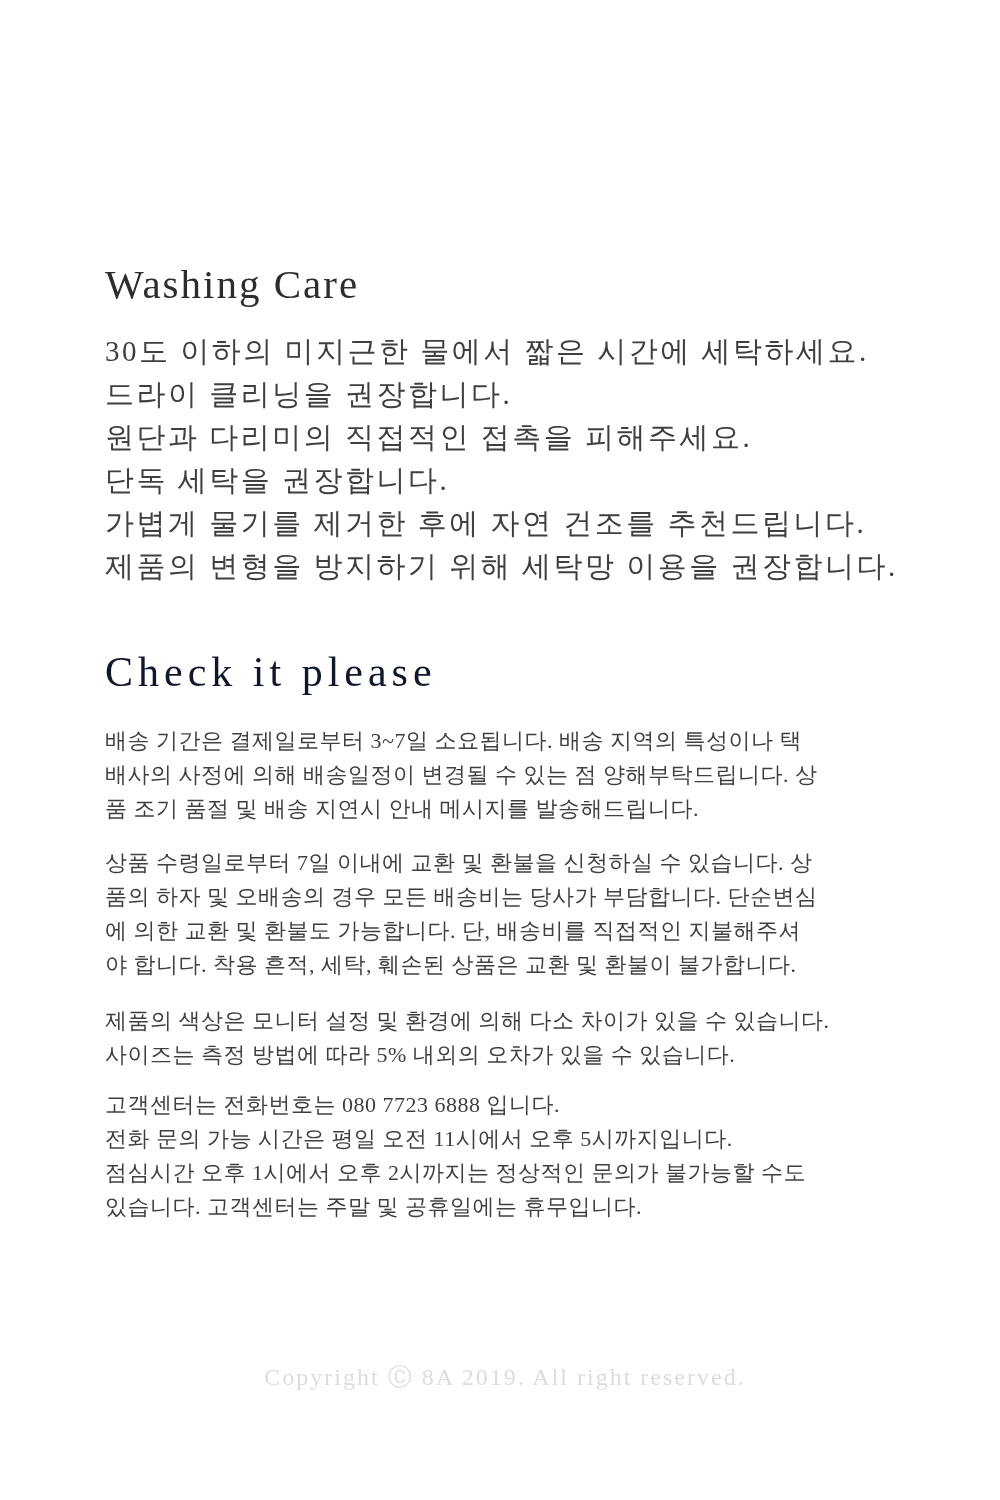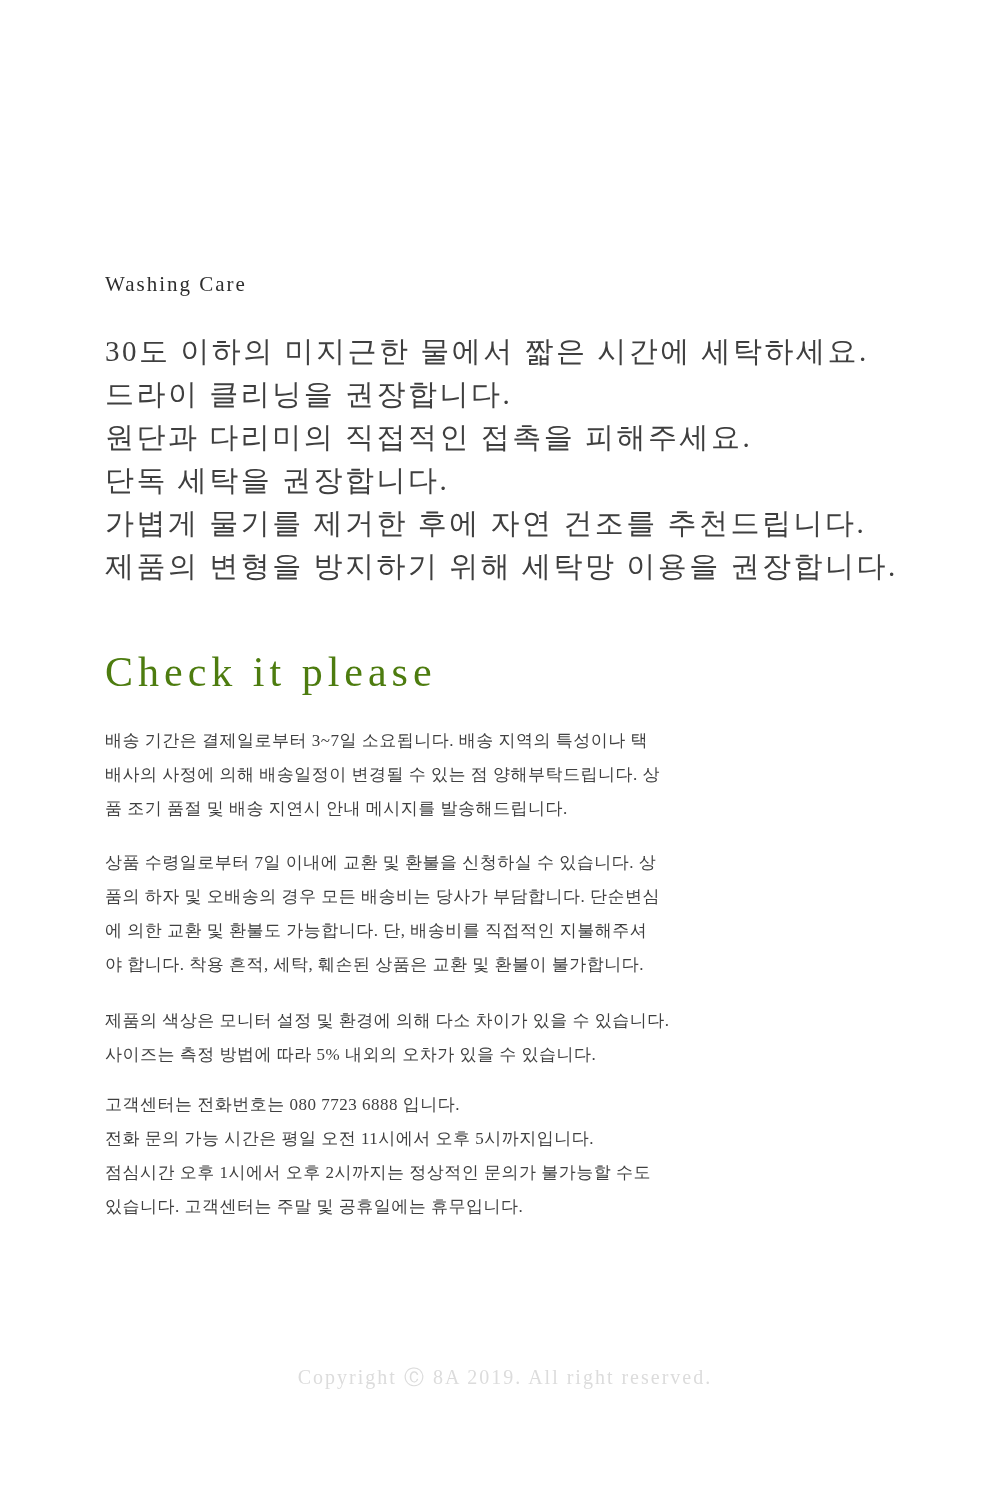--- a/index.html
+++ b/index.html
@@ -14,57 +14,57 @@
     box-sizing: border-box;
   }
   .content {
     padding-left: 105px;
     padding-right: 95px;
     box-sizing: border-box;
   }
   .washing-title {
     margin: 0;
     padding-top: 264px;
-    font-size: 21px;
+    font-size: 41px;
     font-weight: 400;
     letter-spacing: 2px;
     line-height: 40px;
     color: #2d2d2d;
   }
   .washing-body {
     margin: 26px 0 0 0;
     font-size: 29px;
     line-height: 43px;
     letter-spacing: 2.5px;
     white-space: pre-line;
     color: #3f3f3f;
   }
   .check-title {
     margin: 58px 0 0 0;
     font-size: 42px;
     font-weight: 400;
     letter-spacing: 5px;
     line-height: 52px;
-    color: #4d7c0f;
+    color: #0f172a;
   }
   .check-para {
-    font-size: 17px;
+    font-size: 22px;
     line-height: 34px;
     letter-spacing: 0.5px;
     white-space: pre-line;
     color: #3f3f3f;
   }
   .check-para.p1 { margin: 26px 0 0 0; }
   .check-para.p2 { margin: 20px 0 0 0; }
   .check-para.p3 { margin: 22px 0 0 0; }
   .check-para.p4 { margin: 16px 0 0 0; }
   .footer {
     margin-top: 140px;
     text-align: center;
-    font-size: 20px;
+    font-size: 24px;
     line-height: 26px;
     letter-spacing: 2px;
     color: #dcdcdc;
   }
 </style>
 </head>
 <body>
 
 <div class="page">
   <div class="content">

